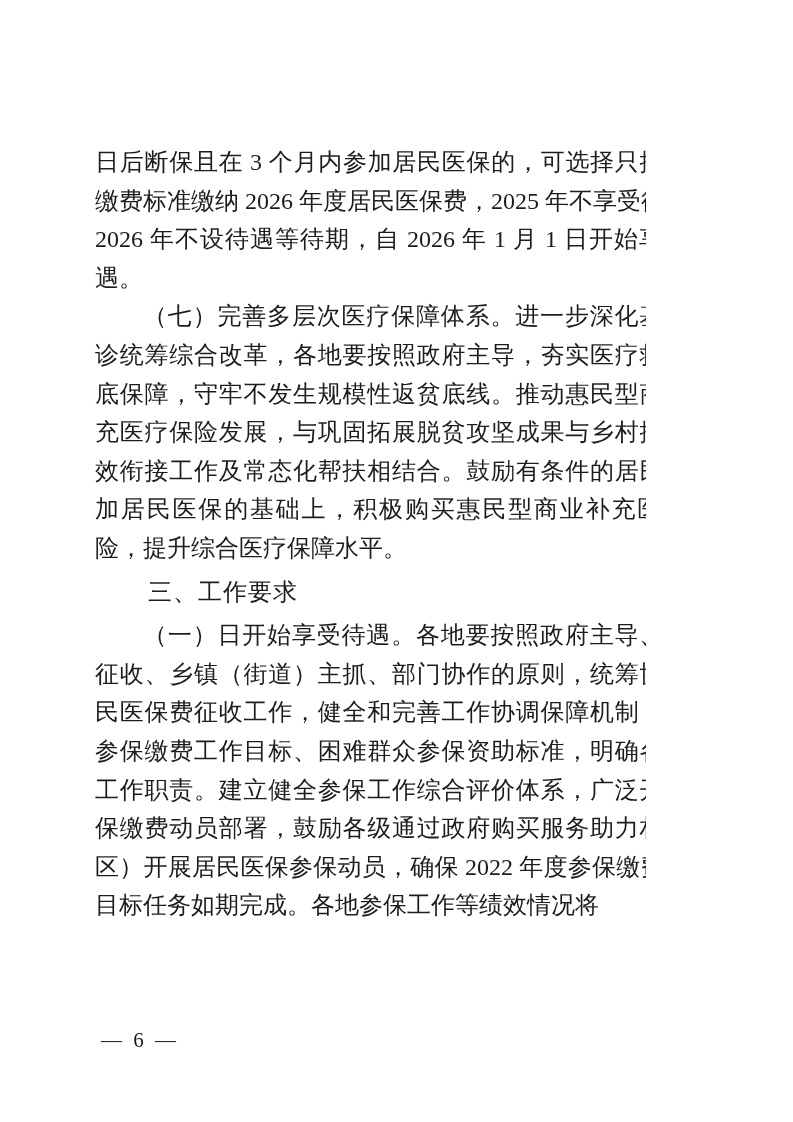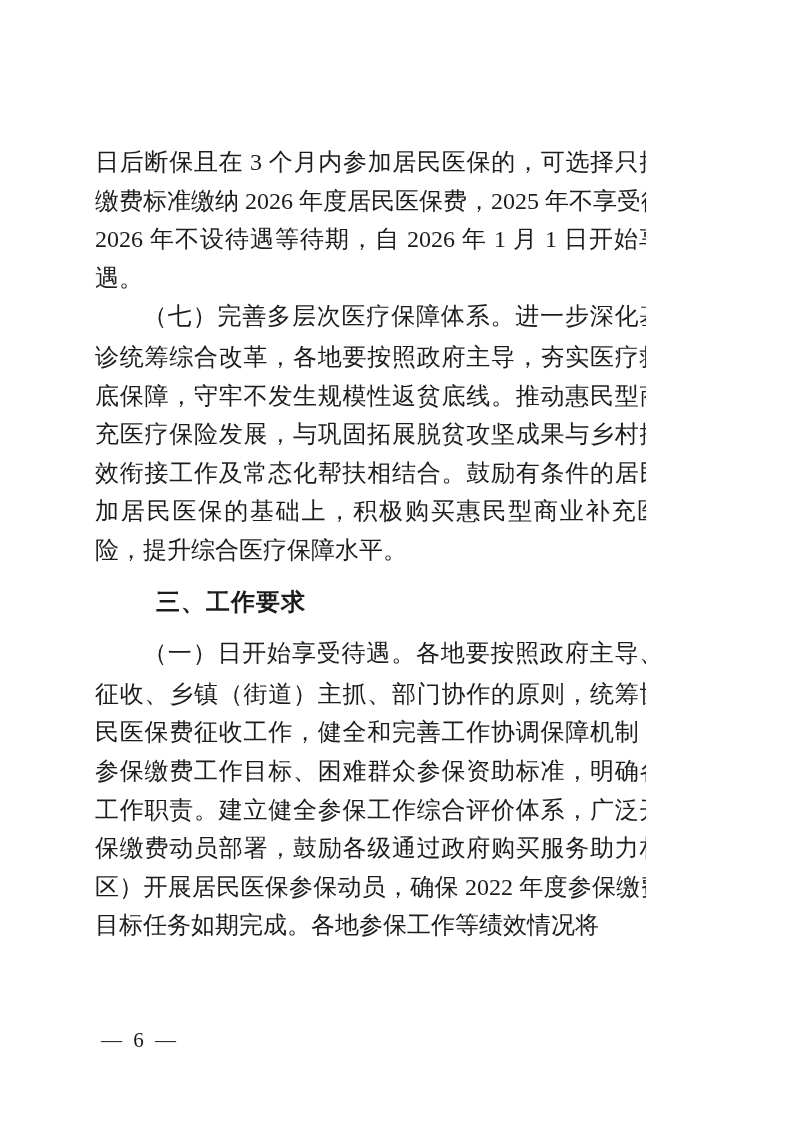--- a/index.html
+++ b/index.html
@@ -27,27 +27,27 @@
   }
   .content p {
     margin: 0;
     padding: 0;
   }
   .para-indent {
     text-indent: 2em;
   }
   .lead {
     
-    font-family: Liberation Mono, monospace;
+    font-family: Liberation Sans, sans-serif;
   }
   .section-heading {
-    margin: 13px;
+    margin: 5px;
     padding: 0;
     font-family: "Liberation Sans", "DejaVu Sans", sans-serif;
-    font-weight: bold;
+    font-weight: normal;
     font-size: 24px;
     line-height: 38.6px;
     text-indent: 2em;
     letter-spacing: 1px;
   }
   .page-number {
     position: absolute;
     left: 101px;
     top: 1026px;
     font-size: 21px;

